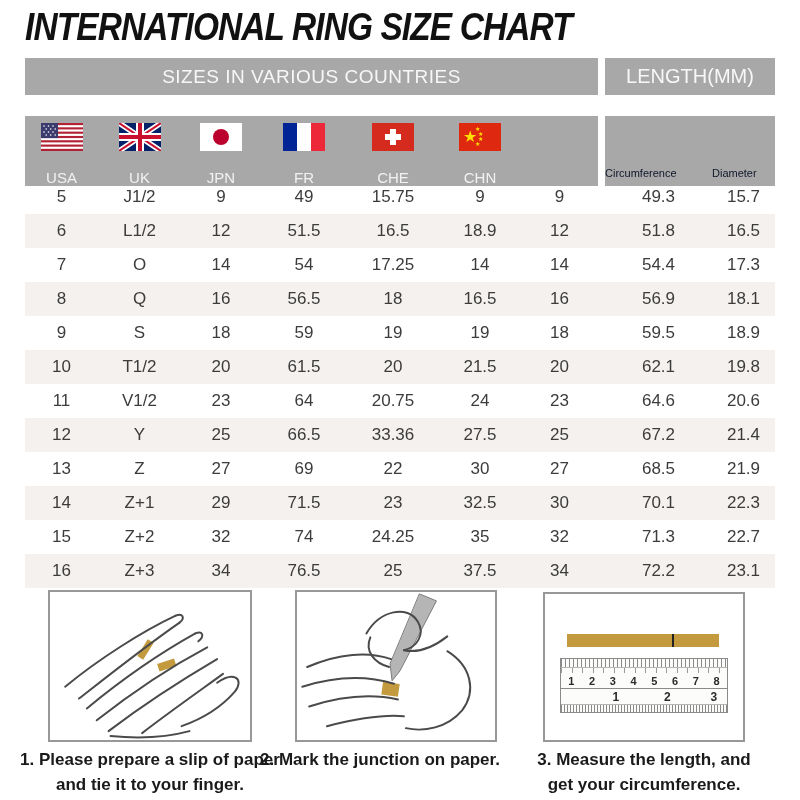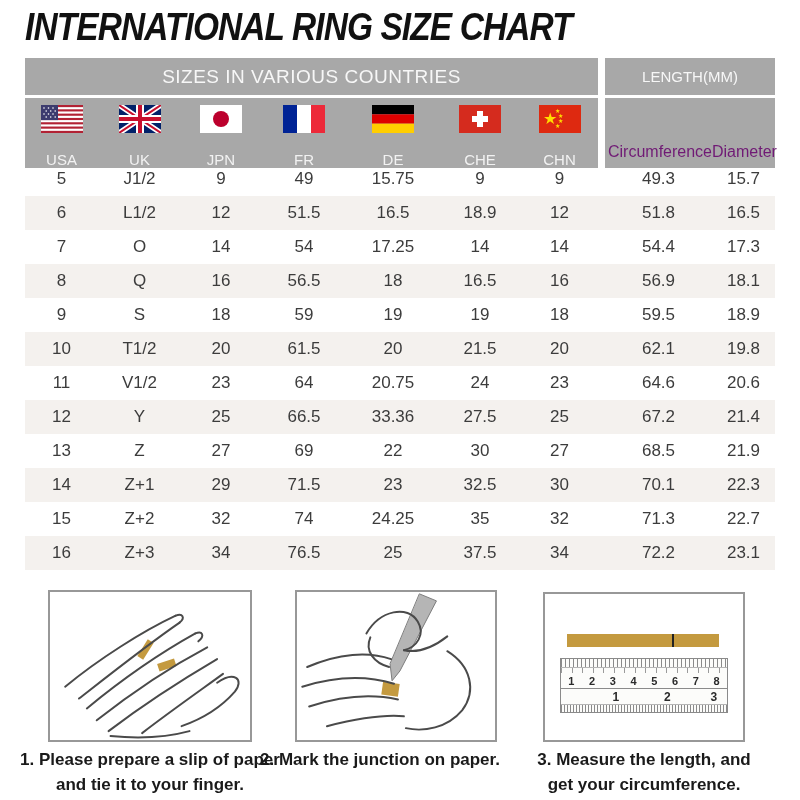--- a/index.html
+++ b/index.html
@@ -7,33 +7,33 @@
               font-family:"Liberation Sans", sans-serif; }
   .page { position:relative; width:800px; height:704px; background:#fff; }
 
   
   .title { position:absolute; left:25px; top:6px; font-size:38px; font-weight:bold;
            font-style:italic; letter-spacing:-1px; color:#111; white-space:nowrap;
            transform:scaleX(.88); transform-origin:left center; }
 
   
   .tablewrap { position:absolute; left:25px; top:58px; width:750px; }
-  .hdr-row1 { display:grid; grid-template-columns:573px 7px 170px; height:37px; margin-bottom:3px; }
+  .hdr-row1 { display:grid; grid-template-columns:573px 7px 170px; height:37px; margin-bottom:21px; }
   .hdr-cell { background:#a8a8a8; color:#f7f7f7; display:flex; align-items:center; justify-content:center; }
   .hdr-countries { font-size:19px; letter-spacing:.5px; }
-  .hdr-length { font-size:15px; }
+  .hdr-length { font-size:20px; }
   .hdr-gap { background:#fff; }
 
   .hdr-row2 { display:grid; grid-template-columns:573px 7px 170px; height:64px; }
   .hdr-flags { background:#a8a8a8; display:grid; grid-template-columns:73px 83px 80px 86px 92px 82px 77px; }
   .flag-col { display:flex; flex-direction:column; align-items:center; justify-content:flex-start; padding-top:7px; }
   .flag-col svg { width:42px; height:28px; display:block; }
   .code { color:#f2f2f2; font-size:15px; margin-top:18px; }
   .hdr-len2 { background:#a8a8a8; display:grid; grid-template-columns:107px 63px; align-items:end; padding-bottom:7px; }
-  .hdr-len2 span { color:#701a75; font-size:16px; text-align:right; }
+  .hdr-len2 span { color:#0f172a; font-size:11px; text-align:left; }
 
   .trow { display:grid; grid-template-columns:73px 83px 80px 86px 92px 82px 77px 7px 107px 63px;
           height:34px; align-items:center; }
   .trow.stripe { background:#f4f1ee; }
   .tcell { text-align:center; font-size:17px; color:#3c3c3c; }
 
   
   .stepbox { position:absolute; border:2px solid #989898; background:#fff; }
   #box1 { left:48px;  top:590px; width:204px; height:152px; }
   #box2 { left:295px; top:590px; width:202px; height:152px; }
@@ -135,28 +135,20 @@
 
         <div class="flag-col">
           <svg viewBox="0 0 42 28">
             <rect width="14" height="28" fill="#002395"></rect>
             <rect x="14" width="14" height="28" fill="#ffffff"></rect>
             <rect x="28" width="14" height="28" fill="#ED2939"></rect>
           </svg>
           <span class="code">FR</span>
         </div>
 
-        <div class="flag-col">
-          <svg viewBox="0 0 42 28">
-            <rect width="42" height="9.33" fill="#000000"></rect>
-            <rect y="9.33" width="42" height="9.33" fill="#DD0000"></rect>
-            <rect y="18.66" width="42" height="9.34" fill="#FFCE00"></rect>
-          </svg>
-          <span class="code">DE</span>
-        </div>
 
         <div class="flag-col">
           <svg viewBox="0 0 42 28">
             <rect width="42" height="28" fill="#D52B1E"></rect>
             <rect x="18" y="6" width="6" height="16" fill="#fff"></rect>
             <rect x="13" y="11" width="16" height="6" fill="#fff"></rect>
           </svg>
           <span class="code">CHE</span>
         </div>
 

